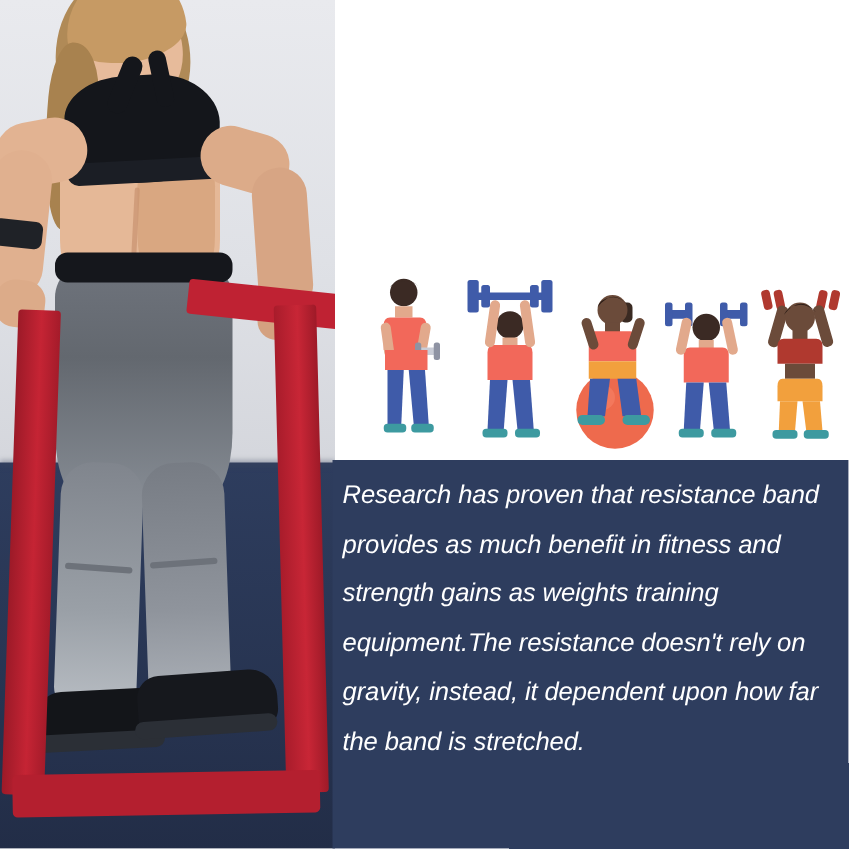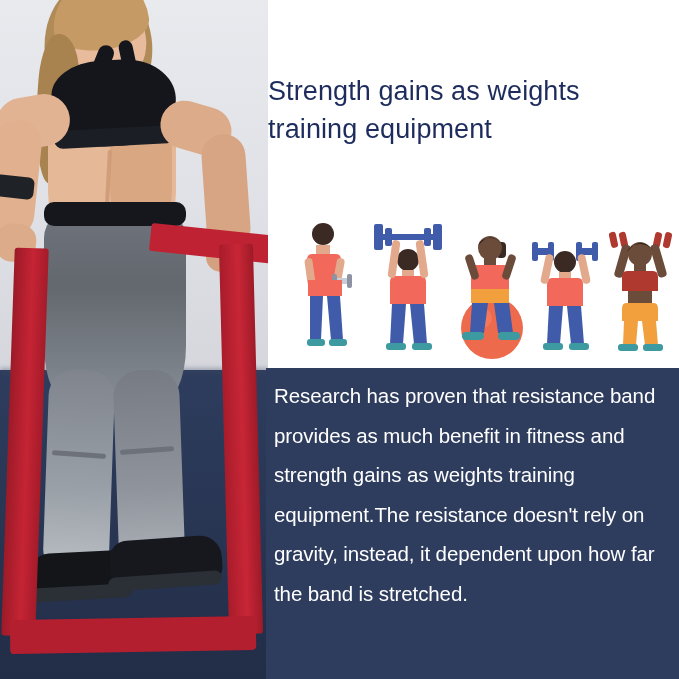--- a/index.html
+++ b/index.html
@@ -322,20 +322,21 @@
   .p5 { left: 332px; }
 
   
   .copy-panel {
     position: absolute;
     left: 266px;
     top: 368px;
     width: 413px;
     height: 311px;
     background: #2e3d5e;
+    font-style: italic;
   }
   .copy-text {
     position: absolute;
     left: 8px;
     top: 8px;
     width: 400px;
     color: #ffffff;
     font-size: 20.5px;
     line-height: 1.93;
     letter-spacing: -0.1px;
@@ -388,24 +389,20 @@
     <div class="fig shoe-sole-r"></div>
 
     <div class="band band-top"></div>
     <div class="band band-right"></div>
     <div class="band band-left"></div>
     <div class="band band-bottom"></div>
     <div class="band-loop-l"></div>
     <div class="band-loop-r"></div>
   </div>
 
-  <div class="headline">
-    <span class="hl-line">Strength gains as weights</span>
-    <span class="hl-line">training equipment</span>
-  </div>
 
   <div class="people-strip">
 
     <div class="person p1">
       <svg viewBox="0 0 80 150" width="80" height="150">
         <circle cx="33" cy="16" r="11" fill="#3b2a24"></circle>
         <path d="M22 12 q11 -12 23 -1 q-6 -5 -13 -4 q-8 1 -10 5z" fill="#3b2a24"></path>
         <rect x="26" y="27" width="14" height="9" fill="#e2a98c"></rect>
         <path d="M22 36 h24 q5 0 5 6 v20 h-34 v-20 q0 -6 5 -6z" fill="#f2685a"></path>
         <rect x="16" y="40" width="8" height="28" rx="4" fill="#e2a98c" transform="rotate(-8 20 54)"></rect>

